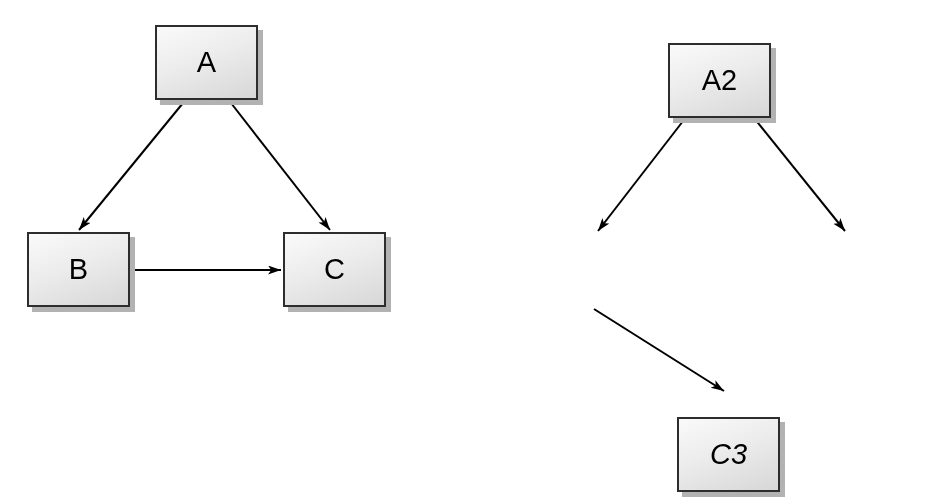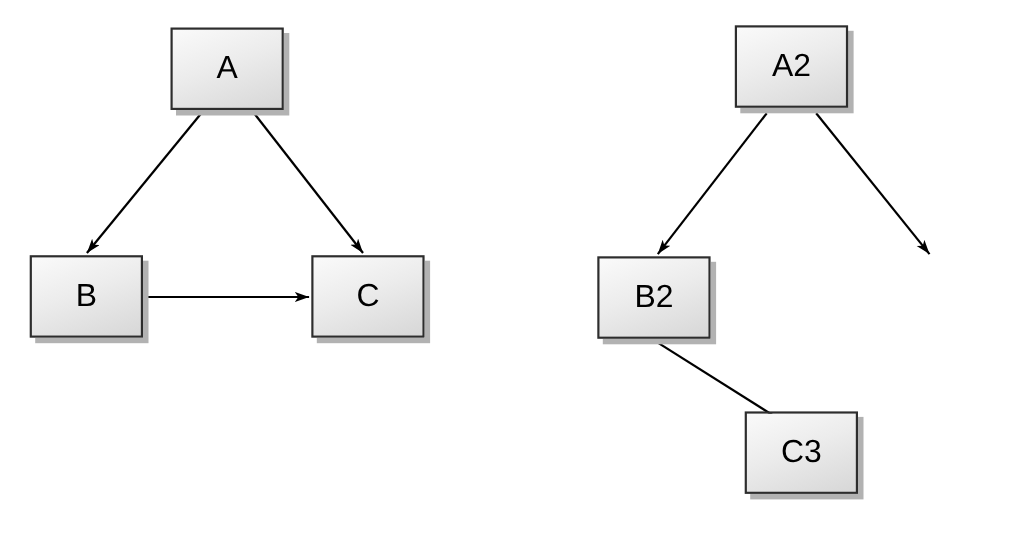--- a/index.html
+++ b/index.html
@@ -37,24 +37,24 @@
   .node-label {
     font-size: 29px;
     color: #000000;
     line-height: 1;
     user-select: none;
   }
   
   #node-a  { left: 155px; top: 25px;  }
   #node-b  { left: 27px;  top: 232px; }
   #node-c  { left: 283px; top: 232px; }
-  #node-a2 { left: 668px; top: 23px;  }
+  #node-a2 { left: 668px; top: 43px;  }
   #node-b2 { left: 543px; top: 233px; }
   #node-c2 { left: 800px; top: 233px; }
-  #node-c3 { left: 677px; top: 374px; }
+  #node-c3 { left: 677px; top: 417px; font-style: italic; }
 </style>
 </head>
 <body>
 
 <div class="canvas">
 
   <svg class="edges-layer" width="940" height="504" viewBox="0 0 940 504" xmlns="http://www.w3.org/2000/svg">
     <defs>
       <marker id="arrowhead" markerUnits="userSpaceOnUse" markerWidth="15" markerHeight="11" refX="13" refY="4.5" orient="auto">
         <path d="M0,0 L13,4.5 L0,9 L3.2,4.5 Z" fill="#000000"></path>
@@ -76,20 +76,17 @@
   <div class="node" id="node-b">
     <span class="node-label">B</span>
   </div>
   <div class="node" id="node-c">
     <span class="node-label">C</span>
   </div>
 
   <div class="node" id="node-a2">
     <span class="node-label">A2</span>
   </div>
-  <div class="node" id="node-b2">
-    <span class="node-label">B2</span>
-  </div>
   <div class="node" id="node-c3">
     <span class="node-label">C3</span>
   </div>
 
 </div>
 
 </body></html>

